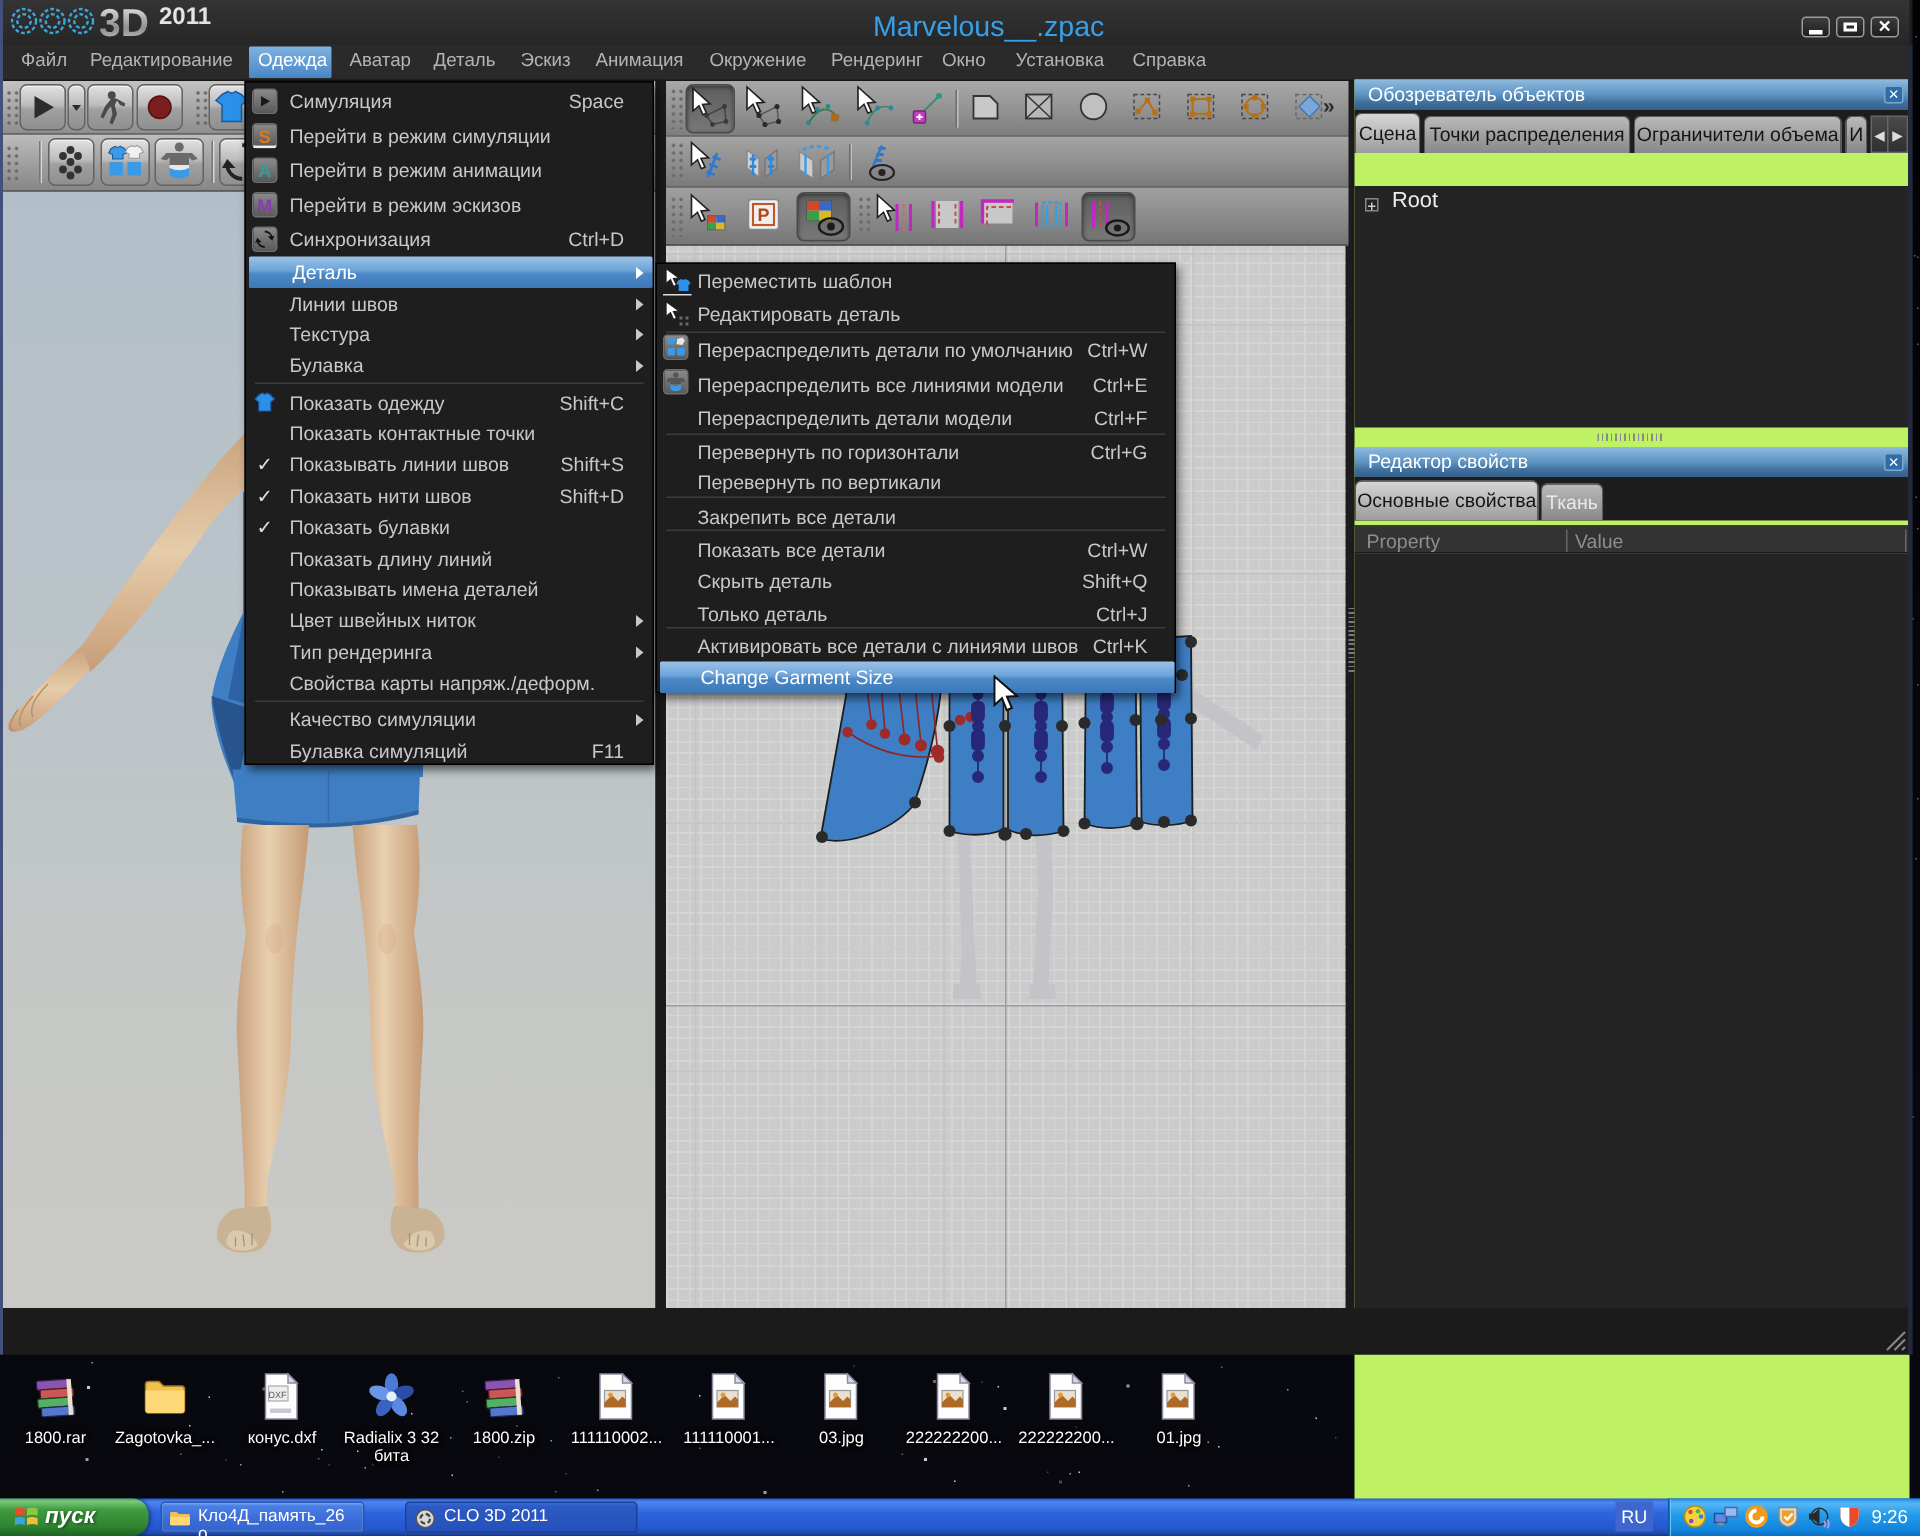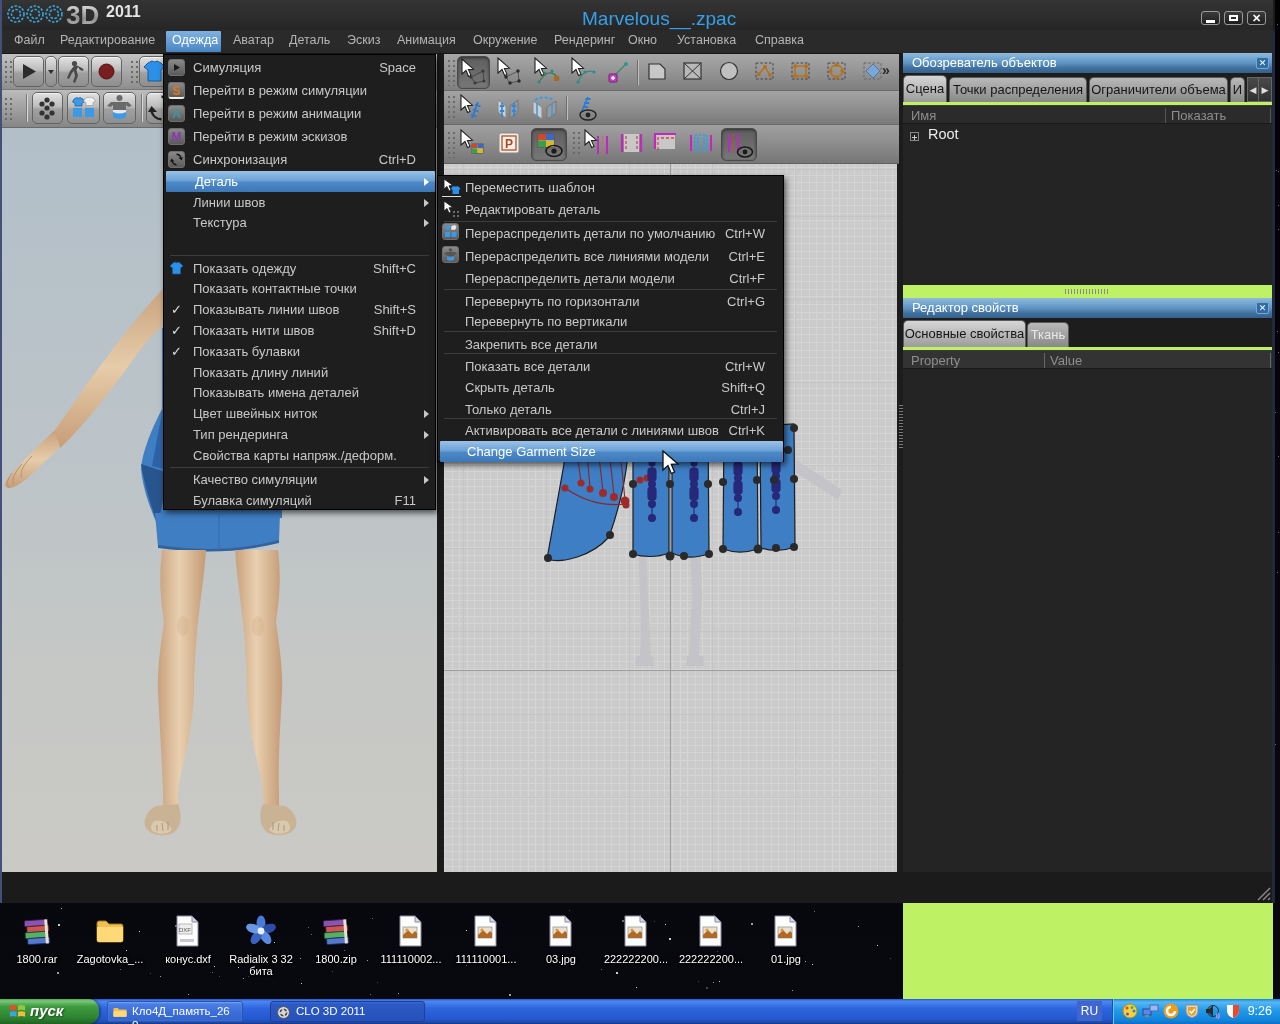--- a/index.html
+++ b/index.html
@@ -691,23 +691,20 @@
 <div class="phead abs" style="left:0;top:0;width:370px;height:20px;line-height:20px"><span style="margin-left:9px">Обозреватель объектов</span>
 <div class="abs" style="right:4px;top:3.5px;width:13px;height:12px;background:#2e6da8;border:1px solid #7aa8cc;border-radius:2px;color:#fff;font-size:9px;line-height:11px;text-align:center">✕</div></div>
 <div class="abs" style="left:0;top:20px;width:370px;height:29px;background:#1d1d1d">
 <div class="tab on" style="left:0;top:2px;width:44px;height:27px;line-height:26px">Сцена</div>
 <div class="tab" style="left:46px;top:4px;width:138px;height:25px;line-height:24px">Точки распределения</div>
 <div class="tab" style="left:186px;top:4px;width:139px;height:25px;line-height:24px">Ограничители объема</div>
 <div class="tab" style="left:327px;top:4px;width:15px;height:25px;line-height:24px">И</div>
 <div class="abs" style="left:344px;top:4px;width:12px;height:25px;background:linear-gradient(180deg,#4a4a4a,#303030);border:1px solid #666;color:#ddd;font-size:9px;text-align:center;line-height:24px">◀</div>
 <div class="abs" style="left:355px;top:4px;width:14px;height:25px;background:linear-gradient(180deg,#4a4a4a,#303030);border:1px solid #666;color:#ddd;font-size:9px;text-align:center;line-height:24px">▶</div>
 </div>
-<div class="colh abs" style="left:0;top:52px;width:370px;height:19px;line-height:19px;border-top:1px solid #3a3a3a;border-bottom:1px solid #1a1a1a">
-<span style="margin-left:8px">Имя</span><div class="abs" style="left:262px;top:2px;width:1px;height:15px;background:#555"></div>
-<span style="position:absolute;left:268px">Показать</span><div class="abs" style="left:367px;top:2px;width:1px;height:15px;background:#555"></div></div>
 <div class="abs" style="left:0;top:71px;width:370px;height:161px;background:#242424">
 <div class="abs" style="left:7px;top:8px;width:9px;height:9px;border:1px solid #888;background:#242424">
           <div class="abs" style="left:1px;top:3.5px;width:5px;height:1px;background:#ccc"></div>
           <div class="abs" style="left:3px;top:1.5px;width:1px;height:5px;background:#ccc"></div>
         </div>
 <span style="position:absolute;left:25px;top:2px;color:#ececec;font-size:14.5px">Root</span>
 </div>
 <div class="abs" style="left:162px;top:236px;width:44px;height:5px;background:repeating-linear-gradient(90deg,#8a8a8a 0 1px,transparent 1px 3px)"></div>
 <div class="phead abs" style="left:0;top:245px;width:370px;height:20px;line-height:20px"><span style="margin-left:9px">Редактор свойств</span>
 <div class="abs" style="right:4px;top:3.5px;width:13px;height:12px;background:#2e6da8;border:1px solid #7aa8cc;border-radius:2px;color:#fff;font-size:9px;line-height:11px;text-align:center">✕</div></div>
@@ -761,20 +758,24 @@
     <div class="mi hl" style="top:115.8px;left:2px;width:269px">
       <span class="t">Деталь</span>
       <div class="arr"></div>
     </div>
     <div class="mi" style="top:136.6px">
       <span class="t">Линии швов</span>
       <div class="arr"></div>
     </div>
     <div class="mi" style="top:157.4px">
       <span class="t">Текстура</span>
+      <div class="arr"></div>
+    </div>
+    <div class="mi" style="top:178.2px">
+      <span class="t">Булавка</span>
       <div class="arr"></div>
     </div>
     <div class="sep" style="top:200px"></div>
     <div class="mi" style="top:202.5px">
       <span class="t">Показать одежду</span>
       <span class="sc">Shift+C</span>
       <div class="abs" style="left:4px;top:2px;width:17px;height:17px"><svg width="17" height="17" viewBox="0 0 17 17">
           <path d="M5 3 L7 2 Q8.5 3.5 10 2 L12 3 L15 6 L12.5 8 L12.5 14 L4.5 14 L4.5 8 L2 6 Z" fill="#2a90e8" stroke="#1a5a9a" stroke-width=".8"></path>
         </svg></div>
     </div>

